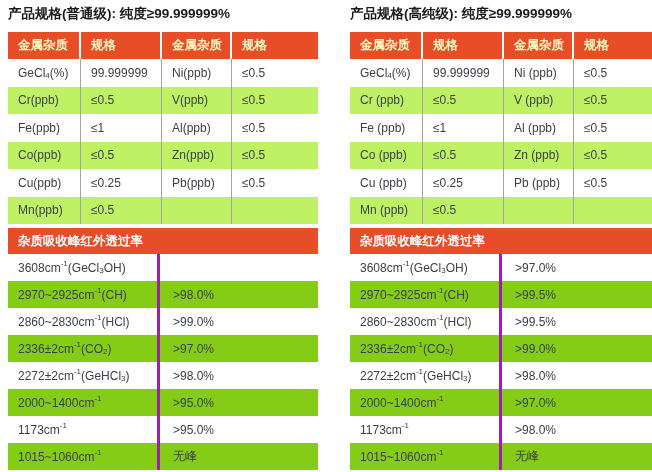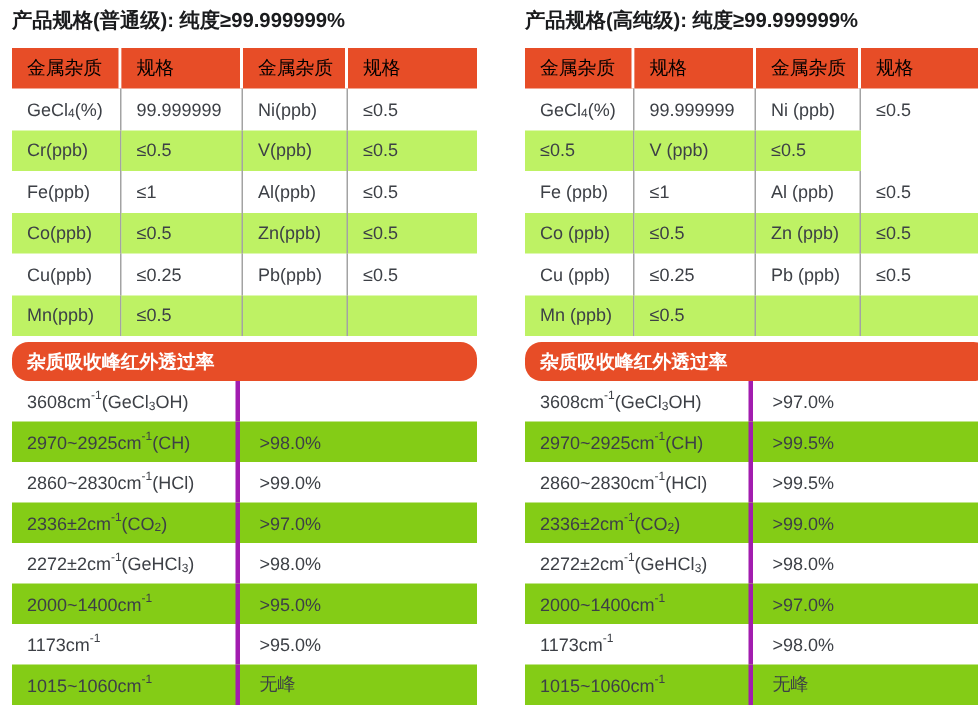--- a/index.html
+++ b/index.html
@@ -15,32 +15,32 @@
     margin:0 0 9px 0;letter-spacing:0;line-height:18px;white-space:nowrap;
   }
   
   .metal-row{display:grid;grid-template-columns:73px 81px 70px 86px;height:27.5px;}
   .metal-row.header{height:27px;}
   .cell{
     display:flex;align-items:center;padding-left:10px;box-sizing:border-box;
     font-size:12px;color:#3d4046;white-space:nowrap;overflow:hidden;
   }
   .header .cell{
-    background:#e74d27;color:#000000;font-size:12.5px;font-weight:400;
+    background:#e74d27;color:#fef9c3;font-size:12.5px;font-weight:700;
     border-right:2px solid #ffffff;
   }
   .header .cell:last-child{border-right:none;}
   .metal-body .cell{border-right:1px solid #a3a3a3;}
   .metal-body .cell:last-child{border-right:none;}
   .metal-row.stripe .cell{background:#bef264;}
   
   .ir-table{margin-top:4px;}
   .ir-header{
     height:26px;background:#e74d27;color:#ffffff;font-size:12.5px;font-weight:600;
-    display:flex;align-items:center;padding-left:10px;box-sizing:border-box;border-radius:11px;
+    display:flex;align-items:center;padding-left:10px;box-sizing:border-box;
   }
   .ir-row{display:grid;grid-template-columns:152px 158px;height:27px;}
   .ir-row .cell{border-right:none;}
   .ir-row .ir-label{border-right:3px solid #a21caf;}
   .ir-row.stripe .cell{background:#84cc16;}
   .ir-row .ir-value{padding-left:13px;}
   sup,sub{font-size:8px;line-height:0;}
   sup{vertical-align:baseline;position:relative;top:-4px;}
   sub{vertical-align:baseline;position:relative;top:3px;}
 </style>
@@ -144,20 +144,21 @@
           <div class="cell">规格</div>
         </div>
       <div class="metal-body">
           <div class="metal-row">
             <div class="cell">GeCl<sub>4</sub> (%)</div>
             <div class="cell">99.999999</div>
             <div class="cell">Ni (ppb)</div>
             <div class="cell">≤0.5</div>
           </div>
           <div class="metal-row stripe">
+            <div class="cell">Cr (ppb)</div>
             <div class="cell">≤0.5</div>
             <div class="cell">V (ppb)</div>
             <div class="cell">≤0.5</div>
           </div>
           <div class="metal-row">
             <div class="cell">Fe (ppb)</div>
             <div class="cell">≤1</div>
             <div class="cell">Al (ppb)</div>
             <div class="cell">≤0.5</div>
           </div>

